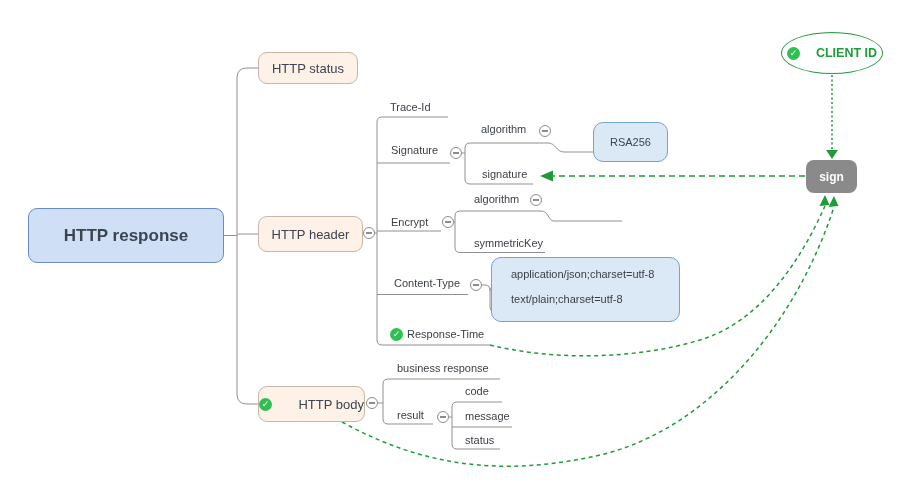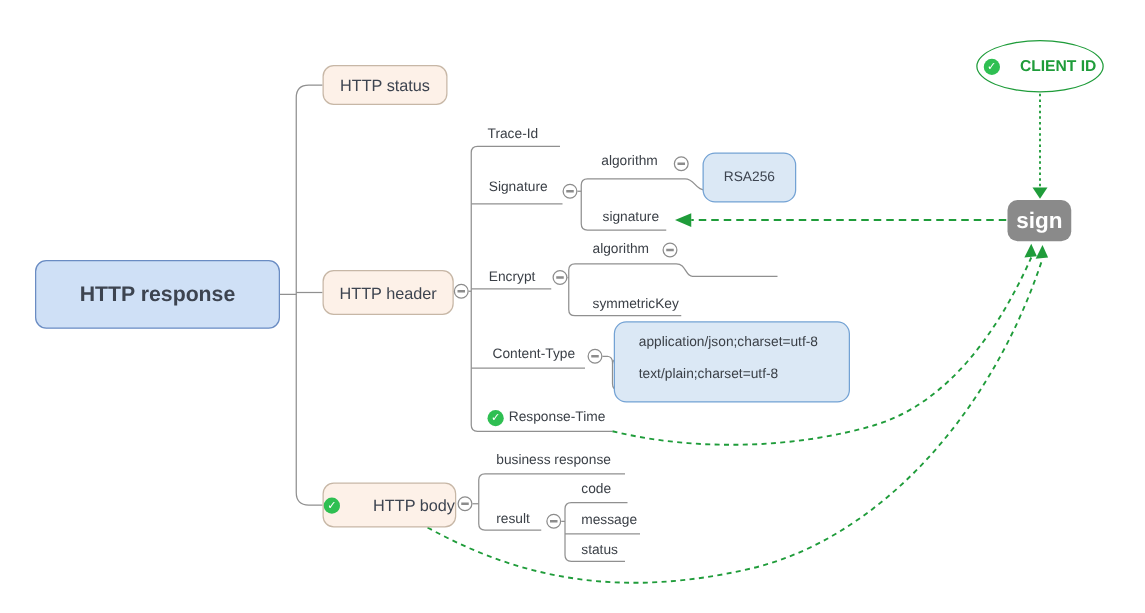--- a/index.html
+++ b/index.html
@@ -9,21 +9,21 @@
 
   .node{position:absolute;box-sizing:border-box;display:flex;align-items:center;justify-content:center;
         color:#3d4450;cursor:default;}
   .root-node{left:28px;top:208px;width:196px;height:55px;background:#cfe0f6;border:1.5px solid #6a8cc3;
         border-radius:9px;font-size:17px;font-weight:bold;}
   .branch{background:#fdf1e8;border:1px solid #c7b7a6;border-radius:9px;font-size:13px;gap:5px;}
   .branch-status{left:258px;top:52px;width:100px;height:32px;}
   .branch-header{left:258px;top:216px;width:105px;height:36px;text-align:center;}
   .branch-body{left:258px;top:386px;width:107px;height:36px;justify-content:space-between;}
 
-  .leaf-box{background:#dbe8f5;border:1.2px solid #73a2d4;border-radius:10px;font-size:11px;}
+  .leaf-box{background:#dbe8f5;border:1.2px solid #73a2d4;border-radius:10px;font-size:11px;margin-left:31px;}
   .leaf-rsa256{left:562px;top:122px;width:75px;height:40px;}
   .leaf-rsaaes{left:552px;top:190px;width:78px;height:40px;}
   .multi-box{position:absolute;left:491px;top:257px;width:189px;height:65px;box-sizing:border-box;
         background:#dbe8f5;border:1.2px solid #73a2d4;border-radius:10px;}
 
   .lbl{position:absolute;font-size:11px;line-height:13px;color:#3a3f46;white-space:nowrap;}
   .lbl-with-icon{display:flex;align-items:center;gap:4px;}
 
   .collapse{position:absolute;width:12px;height:12px;border:1px solid #8c8c8c;border-radius:50%;
         background:#ffffff;box-sizing:border-box;display:flex;align-items:center;justify-content:center;}
@@ -31,21 +31,21 @@
 
   .check{width:13px;height:13px;border-radius:50%;background:#2fbf52;color:#ffffff;
         display:inline-flex;align-items:center;justify-content:center;flex:0 0 auto;}
   .check::after{content:"\2713";font-size:9px;font-weight:bold;line-height:1;}
 
   .client-ellipse{position:absolute;left:781px;top:32px;width:102px;height:42px;box-sizing:border-box;
         border:1.5px solid #1f9c3a;border-radius:50%;background:#ffffff;
         display:flex;align-items:center;justify-content:center;gap:16px;
         color:#1f9c3a;font-size:12.5px;font-weight:bold;}
   .sign-node{left:806px;top:160px;width:51px;height:33px;background:#8a8a8a;border:none;
-        border-radius:8px;color:#ffffff;font-size:18px;font-weight:bold;}
+        border-radius:8px;color:#ffffff;font-size:12px;font-weight:bold;}
 </style>
 </head>
 <body>
 
 <div id="canvas">
 
   <svg id="wires" viewBox="0 0 916 490" xmlns="http://www.w3.org/2000/svg">
 
     <g stroke="#909090" stroke-width="1" fill="none">
 

